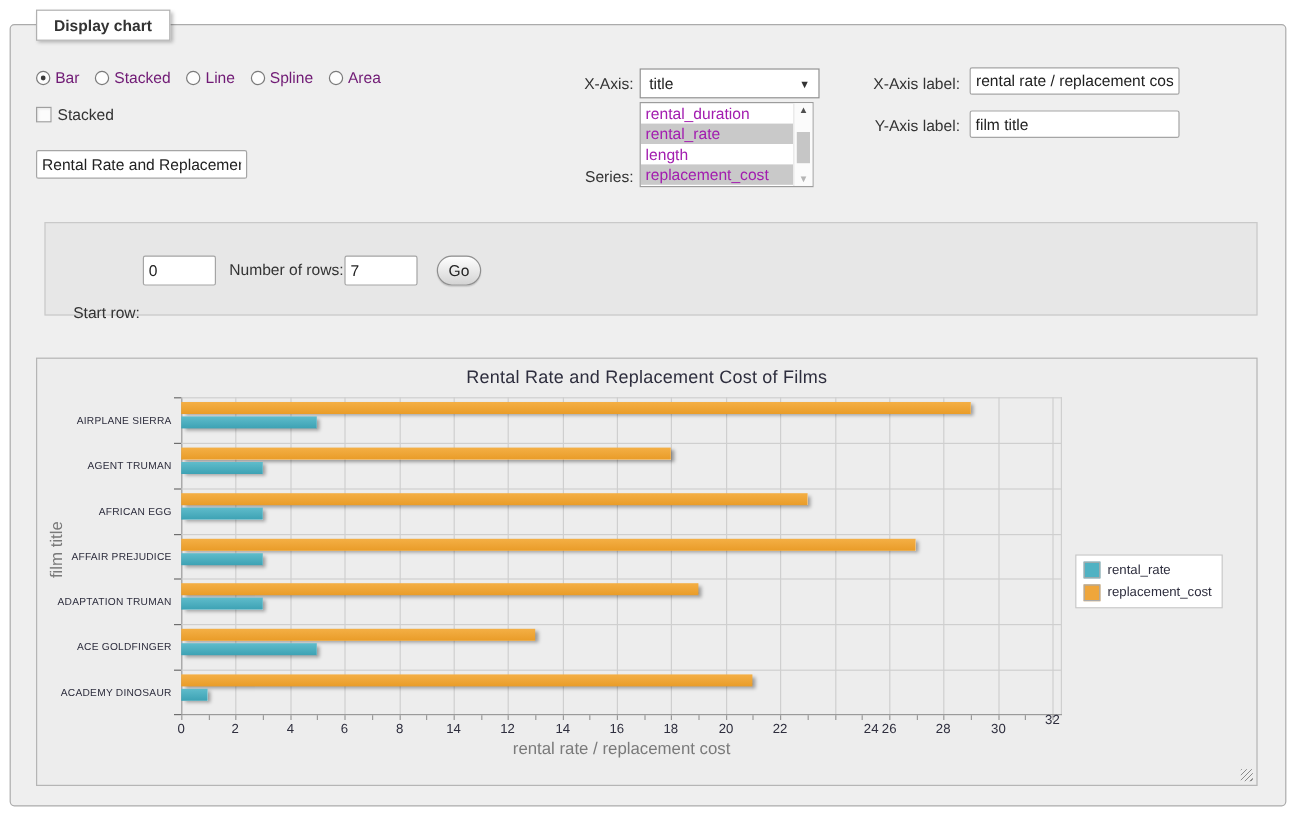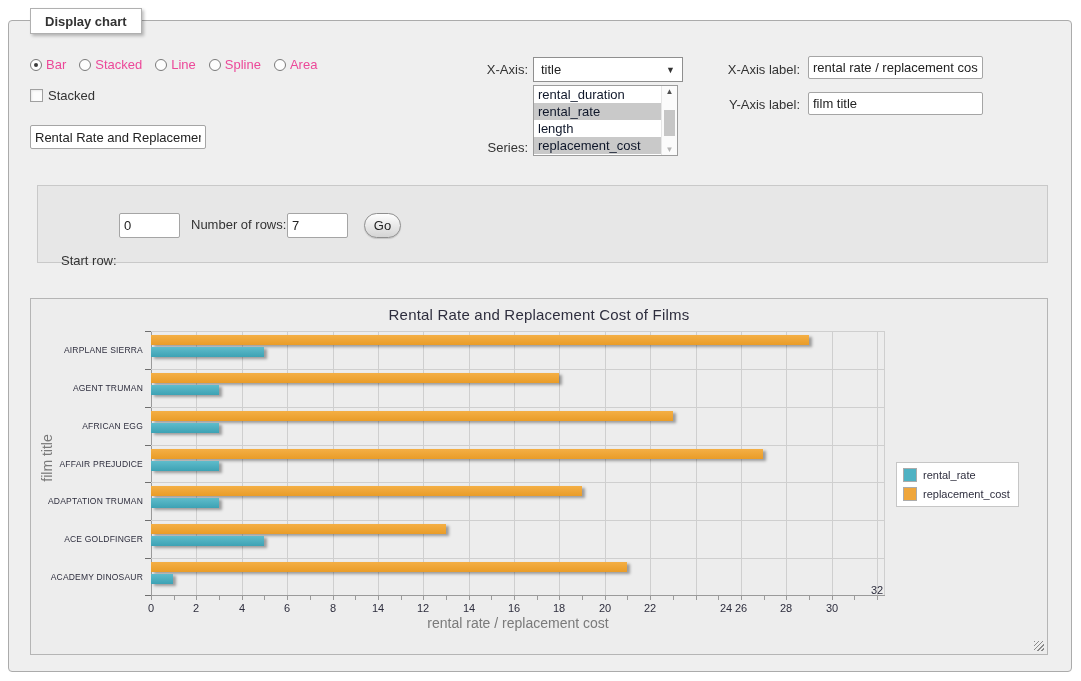--- a/index.html
+++ b/index.html
@@ -13,21 +13,21 @@
   .legendbox { position:absolute; left:30px; top:8px; height:26px; z-index:5;
                background:#fff; border:1px solid #B0B0B0; padding:5px 14px;
                font-size:13px; font-weight:bold; color:#333;
                box-shadow:2px 2px 3px rgba(0,0,0,.25); }
 
   .lbl { position:absolute; font-size:13px; color:#333; }
   .r { text-align:right; }
 
   
   #chart-type-row { position:absolute; left:30px; top:57px; display:flex; gap:13px; }
-  .radio-item { display:flex; align-items:center; gap:4px; font-size:13px; color:#ec4899; cursor:default; }
+  .radio-item { display:flex; align-items:center; gap:4px; font-size:13px; color:#701a75; cursor:default; }
   .radio { width:12px; height:12px; border:1px solid #7A7A7A; border-radius:50%;
            background:#FDFDFD; display:inline-block; position:relative; }
   .radio.checked:after { content:""; position:absolute; left:3px; top:3px; width:4px; height:4px;
            border-radius:50%; background:#3B3B3B; }
   #stacked-row { position:absolute; left:30px; top:88px; display:flex; align-items:center; gap:5px;
                  font-size:13px; color:#333; }
   .checkbox { width:13px; height:13px; border:1px solid #A0A0A0; background:#FCFCFC;
               box-shadow:inset 1px 1px 2px rgba(0,0,0,.08); }
 
   input.txt { border:1px solid #A5A5A5; background:#fff; font-size:13px; color:#222;
@@ -36,21 +36,21 @@
   
   .select { position:absolute; left:533px; top:57px; width:150px; height:25px; background:#fff;
             border:1px solid #8F8F8F; display:flex; align-items:center; justify-content:space-between;
             padding:0 7px; font-size:13px; color:#222; cursor:default; }
   .select .arrow { font-size:9px; color:#333; }
 
   
   .listbox { position:absolute; left:533px; top:85px; width:145px; height:71px; background:#fff;
              border:1px solid #9C9C9C; display:flex; }
   .opts { flex:1; overflow:hidden; }
-  .opt { height:17px; line-height:17px; font-size:13px; color:#0f172a; padding-left:4px;
+  .opt { height:17px; line-height:17px; font-size:13px; color:#a21caf; padding-left:4px;
          white-space:nowrap; }
   .opt.sel { background:#C9C9C9; }
   .sbar { width:16px; background:#FBFBFB; border-left:1px solid #E6E6E6; position:relative; }
   .sbar .up   { position:absolute; top:1px; left:0; width:15px; text-align:center; font-size:8px; color:#4F4F4F; }
   .sbar .down { position:absolute; bottom:1px; left:0; width:15px; text-align:center; font-size:8px; color:#B5B5B5; }
   .sbar .thumb{ position:absolute; top:24px; left:2px; width:11px; height:26px; background:#C6C6C6; }
 
   
   .rows-panel { position:absolute; left:37px; top:185px; width:1011px; height:78px;
                 background:#E7E7E7; border:1px solid #C9C9C9; }
@@ -259,21 +259,21 @@
       <div class="tick-label" style="left: 377px; top: 303px;">12</div>
       <div class="tick-label" style="left: 423px; top: 303px;">14</div>
       <div class="tick-label" style="left: 468px; top: 303px;">16</div>
       <div class="tick-label" style="left: 513px; top: 303px;">18</div>
       <div class="tick-label" style="left: 559px; top: 303px;">20</div>
       <div class="tick-label" style="left: 604px; top: 303px;">22</div>
       <div class="tick-label" style="left: 680px; top: 303px;">24</div>
       <div class="tick-label" style="left: 695px; top: 303px;">26</div>
       <div class="tick-label" style="left: 740px; top: 303px;">28</div>
       <div class="tick-label" style="left: 786px; top: 303px;">30</div>
-      <div class="tick-label" style="left: 831px; top: 285px;">32</div>
+      <div class="tick-label" style="left: 831px; top: 295px;">32</div>
       <div class="stub" style="left: 114px; top: 32px;"></div>
       <div class="stub" style="left: 114px; top: 70px;"></div>
       <div class="stub" style="left: 114px; top: 108px;"></div>
       <div class="stub" style="left: 114px; top: 146px;"></div>
       <div class="stub" style="left: 114px; top: 183px;"></div>
       <div class="stub" style="left: 114px; top: 221px;"></div>
       <div class="stub" style="left: 114px; top: 259px;"></div>
       <div class="stub" style="left: 114px; top: 296px;"></div>
       <div class="cat-label" style="top: 45.9286px;">AIRPLANE SIERRA</div>
       <div class="cat-label" style="top: 83.7857px;">AGENT TRUMAN</div>

